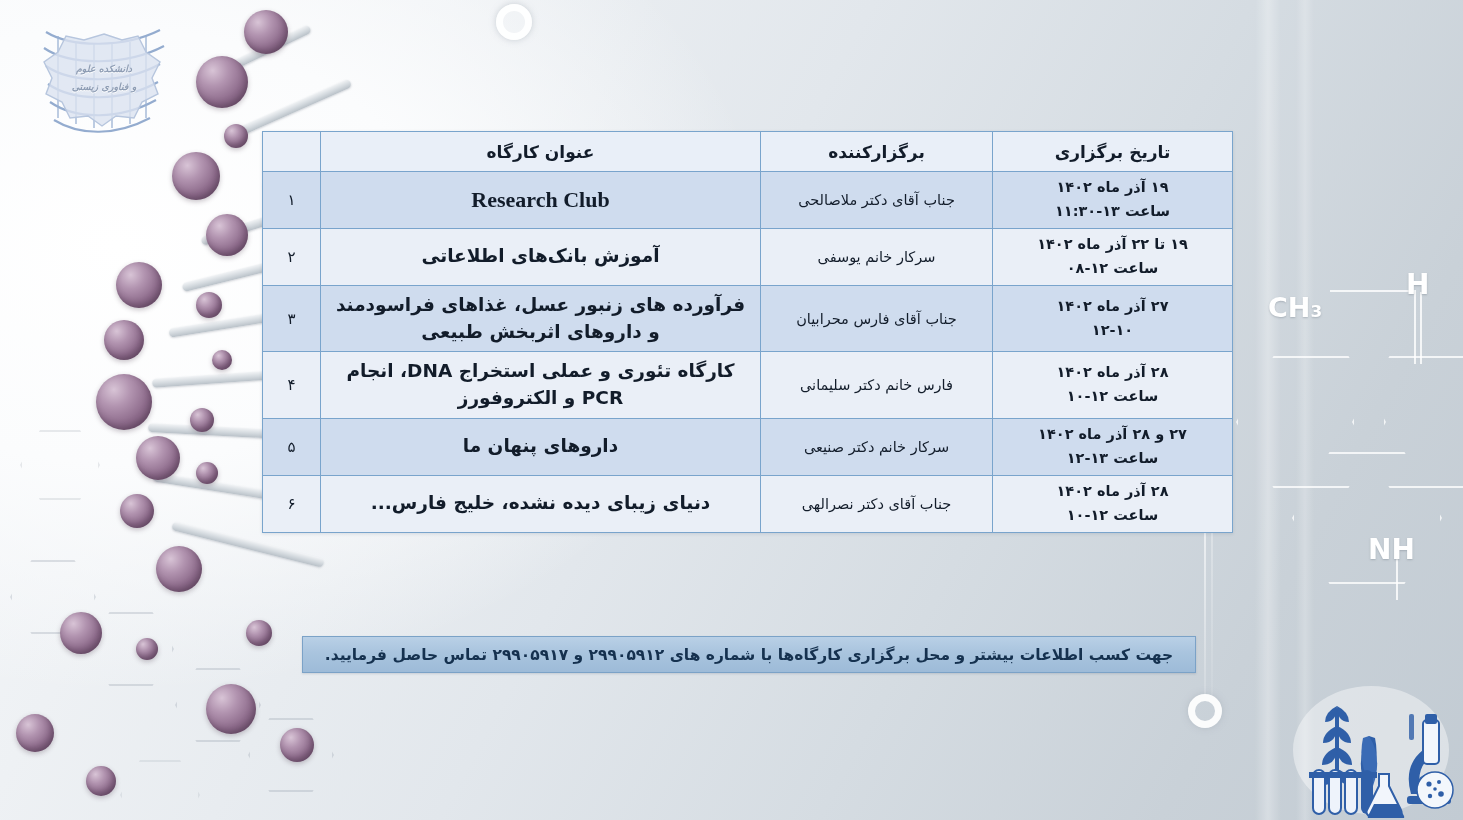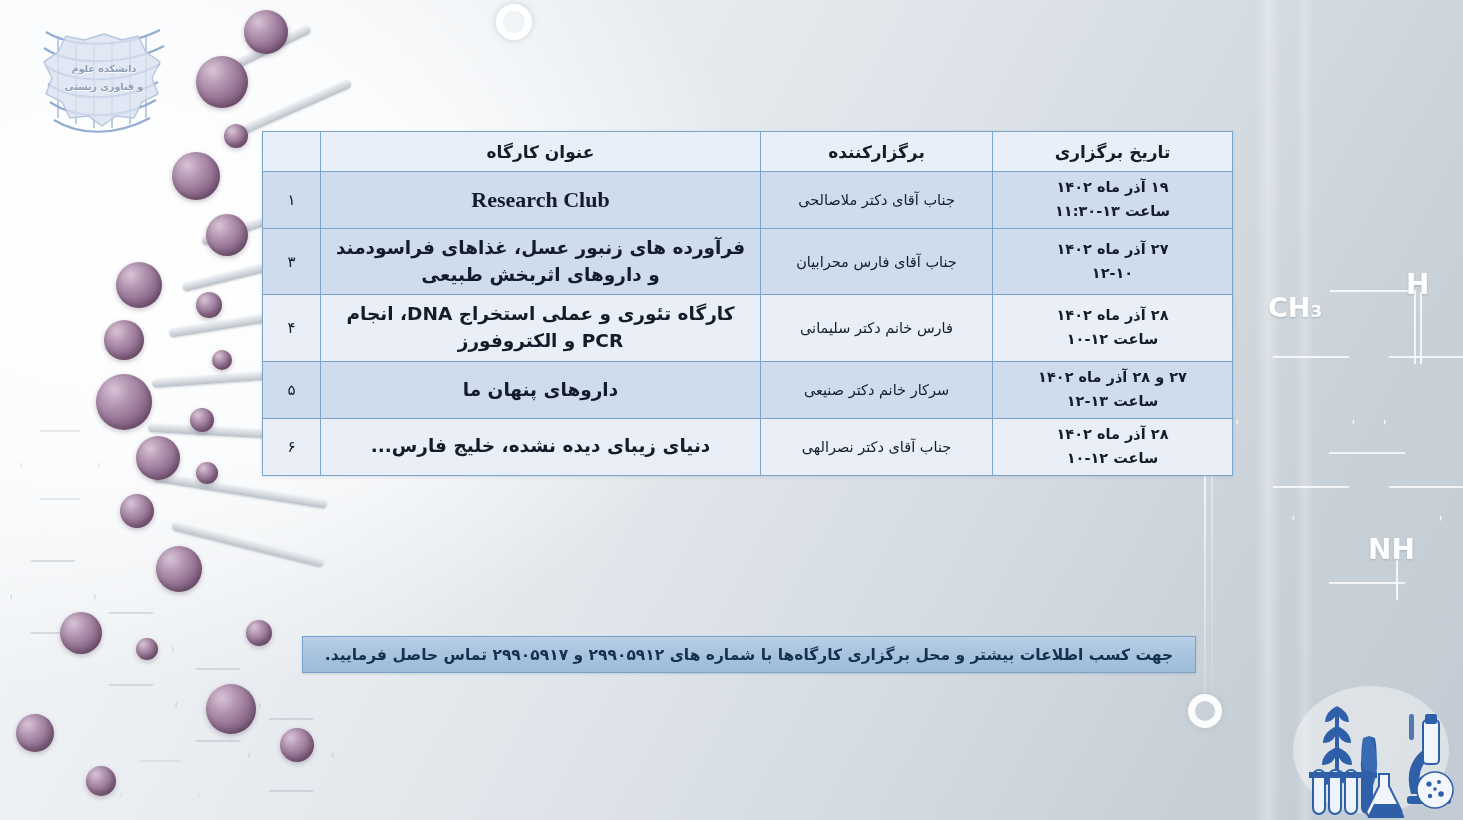--- a/index.html
+++ b/index.html
@@ -70,21 +70,21 @@
   #workshop-table tbody tr.even td { background:#eaeff7; }
 
   td.c-num   { font-size:15px; font-weight:500; }
   td.c-title { font-size:18.5px; font-weight:700; line-height:1.45; padding:6px 12px; }
   td.c-title.latin { font-family:"Liberation Serif","DejaVu Serif",serif; font-size:22px; font-weight:700; }
   td.c-host  { font-size:14.5px; font-weight:500; padding:0 8px; }
   td.c-date  { font-size:14.5px; font-weight:700; line-height:1.65; padding:4px 8px; }
   .dline { display:block; }
 
   
-  #faculty-seal { position:absolute; left:24px; top:14px; width:160px; height:132px; }
+  #faculty-seal { position:absolute; left:24px; top:14px; width:160px; height:132px;font-style:italic; }
   #faculty-seal .seal-text {
     position:absolute; left:0; right:0; top:46px;
     text-align:center; color:#8e9db4; font-size:9.5px; font-weight:700;
     line-height:1.9; letter-spacing:.2px; text-shadow:0 1px 0 rgba(255,255,255,.9);
   }
 
   
   #university-logo {
     position:absolute; right:6px; top:2px; width:148px; height:140px;
     background:linear-gradient(150deg,#f4f6f8 0%,#eceff2 60%,#dfe4e9 100%);
@@ -305,20 +305,29 @@
     <tbody id="table-body">
         <tr class="odd">
           <td class="c-date">
             <span class="dline">۱۹ آذر ماه ۱۴۰۲</span>
             <span class="dline">ساعت ۱۳-۱۱:۳۰</span>
           </td>
           <td class="c-host">جناب آقای دکتر ملاصالحی</td>
           <td class="c-title latin">Research Club</td>
           <td class="c-num">۱</td>
         </tr>
+        <tr class="even">
+          <td class="c-date">
+            <span class="dline">۱۹ تا ۲۲ آذر ماه ۱۴۰۲</span>
+            <span class="dline">ساعت ۱۲-۰۸</span>
+          </td>
+          <td class="c-host">سرکار خانم یوسفی</td>
+          <td class="c-title">آموزش بانک‌های اطلاعاتی</td>
+          <td class="c-num">۲</td>
+        </tr>
         <tr class="odd">
           <td class="c-date">
             <span class="dline">۲۷ آذر ماه ۱۴۰۲</span>
             <span class="dline">۱۲-۱۰</span>
           </td>
           <td class="c-host">جناب آقای فارس محرابیان</td>
           <td class="c-title">فرآورده های زنبور عسل، غذاهای فراسودمند و داروهای اثربخش طبیعی</td>
           <td class="c-num">۳</td>
         </tr>
         <tr class="even">

